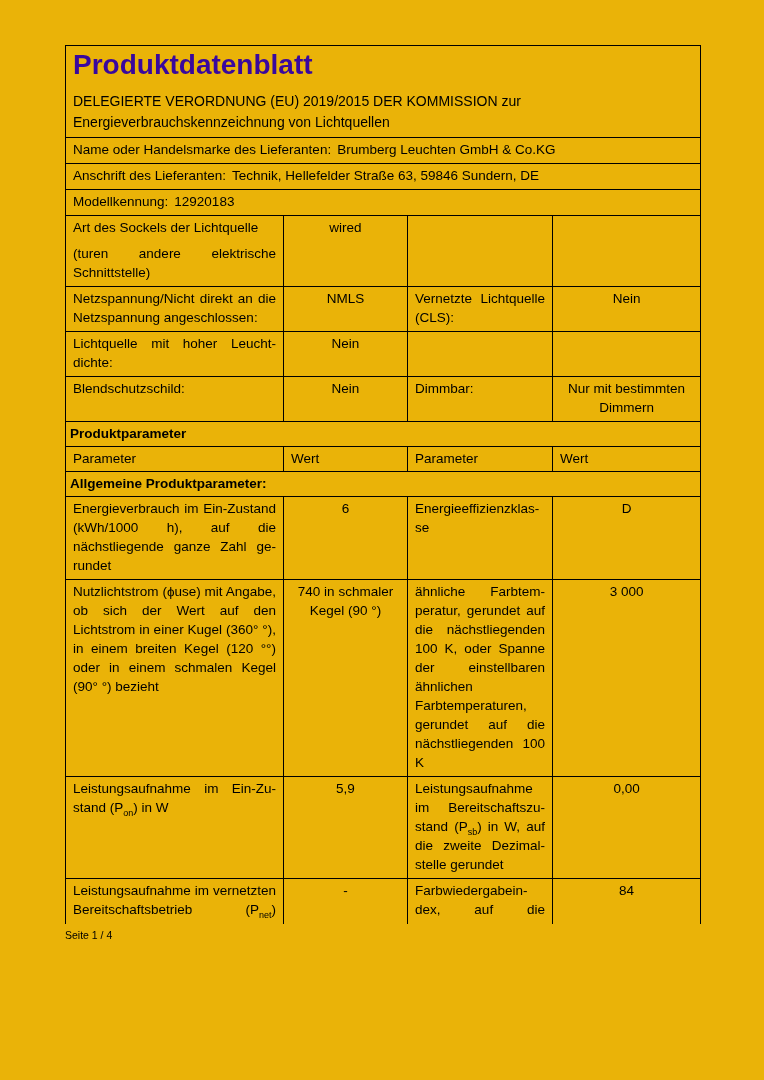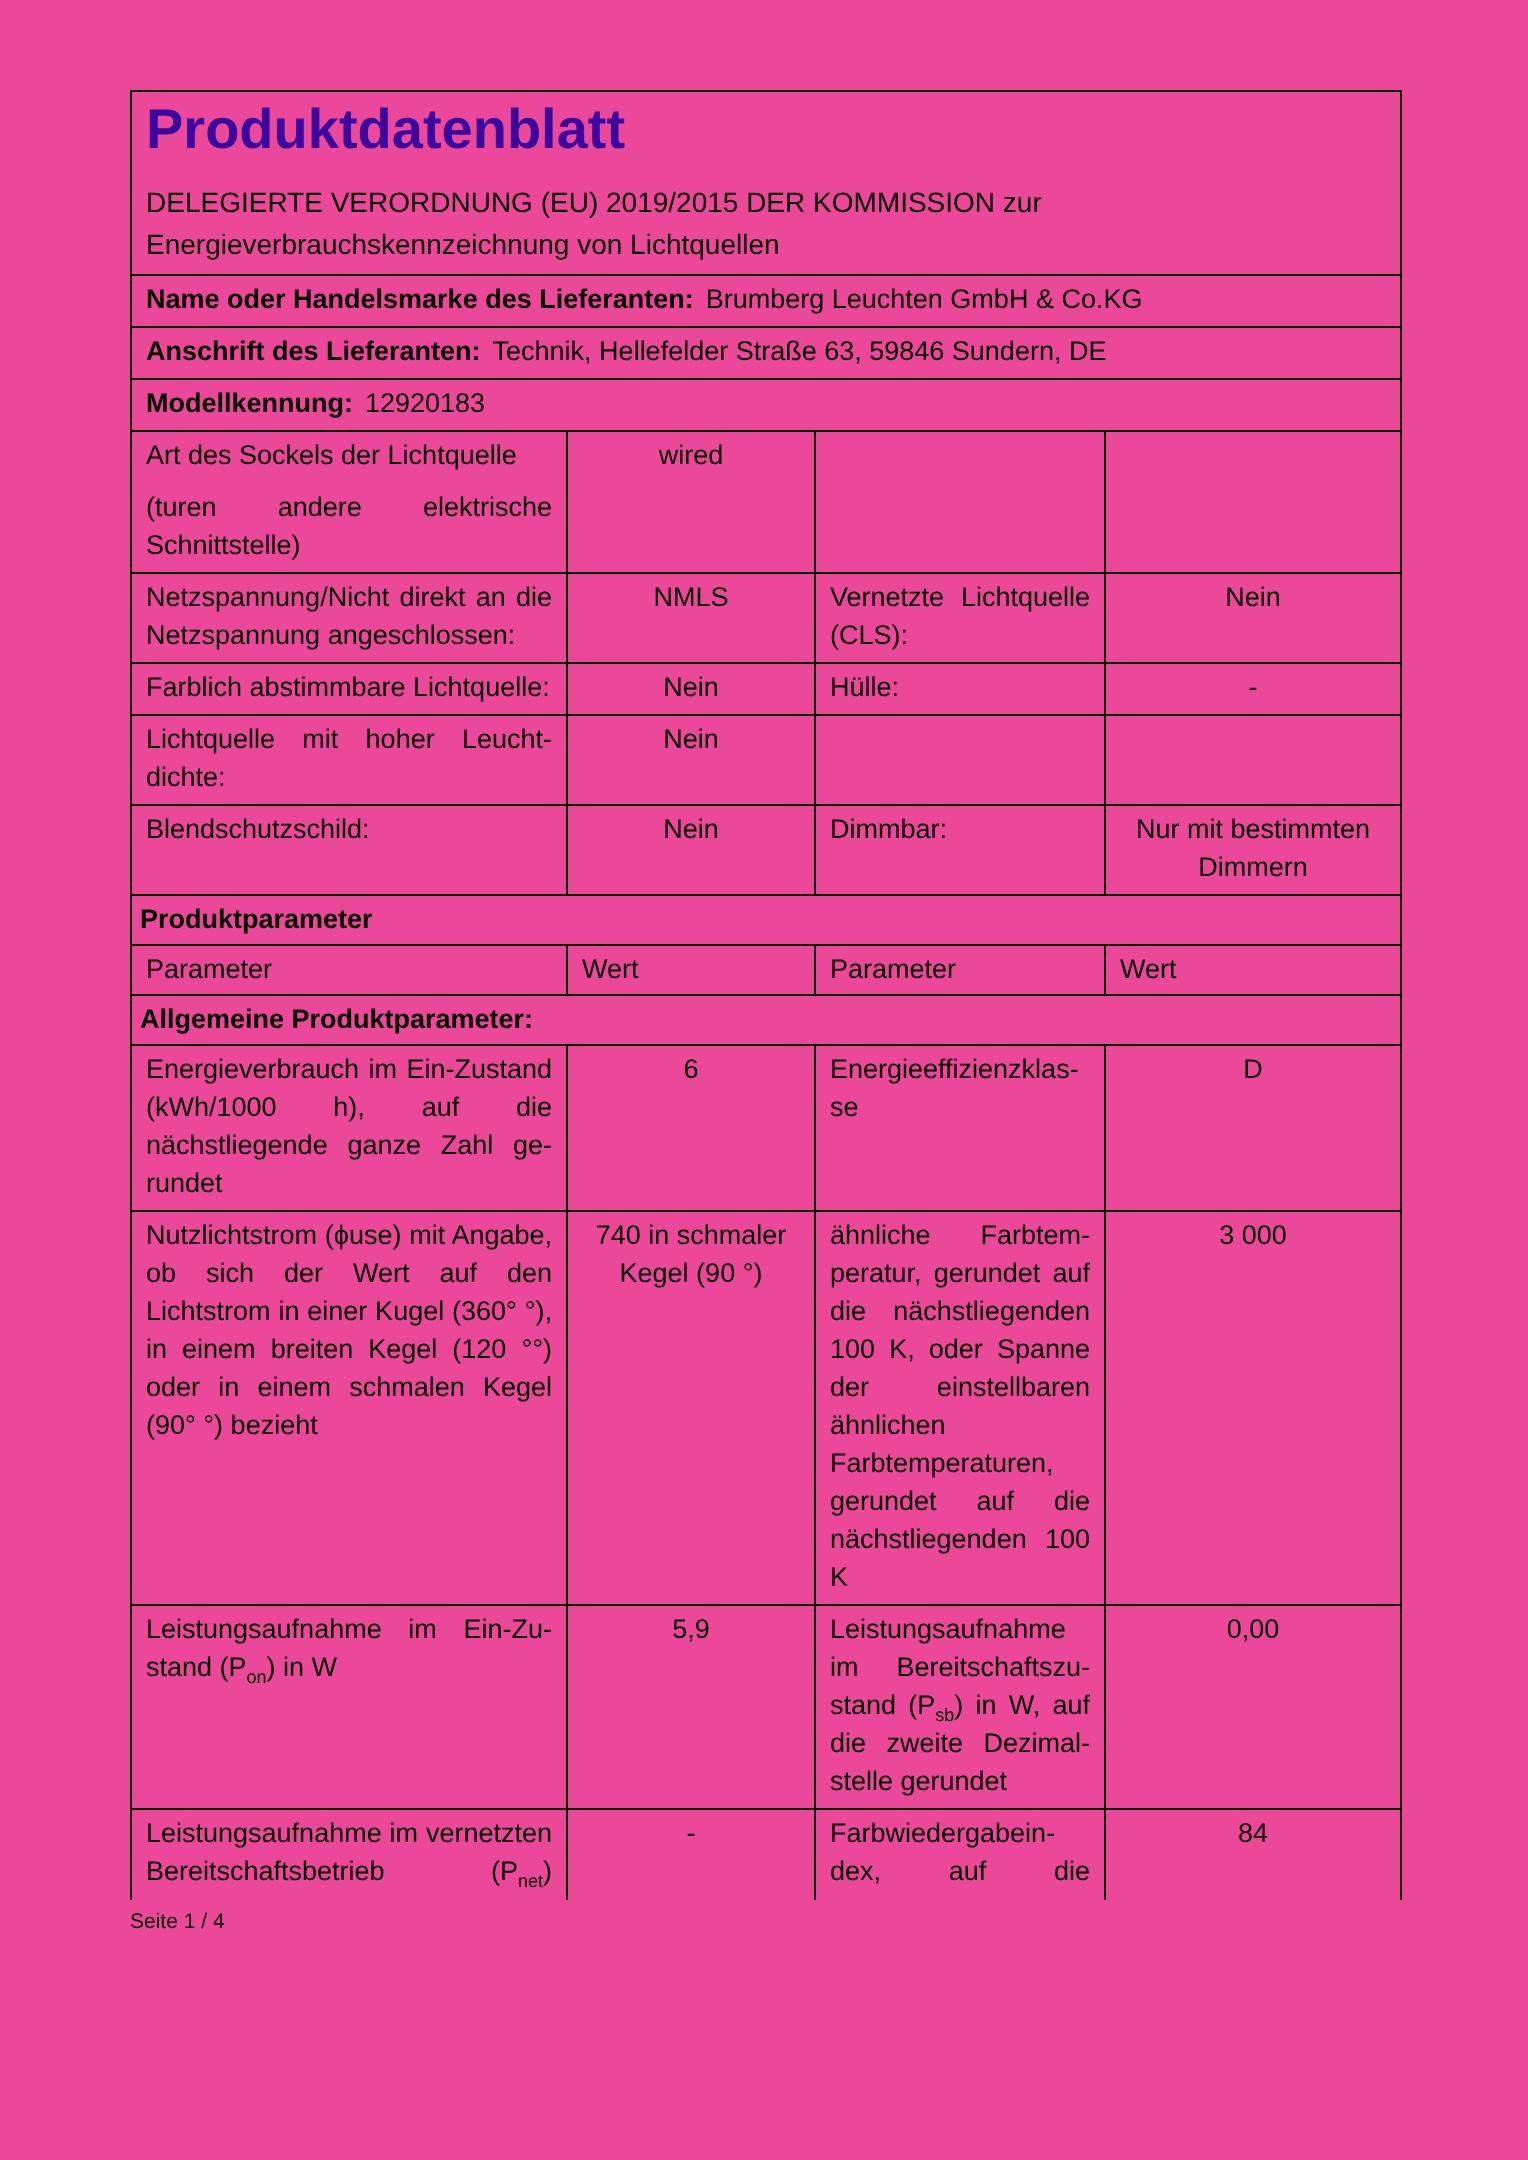--- a/index.html
+++ b/index.html
@@ -1,21 +1,21 @@
 <!DOCTYPE html>
 <html><head>
 <meta charset="utf-8">
 <style>
   * { box-sizing: border-box; }
   html, body { margin: 0; padding: 0; background: #ffffff; }
   .page {
     position: relative;
     width: 764px;
     height: 1080px;
-    background: #ec4899;
+    background: #eab308;
     overflow: hidden;
     font-family: "Liberation Sans", sans-serif;
     color: #000000;
   }
   table.sheet {
     border-collapse: collapse;
     table-layout: fixed;
     width: 635px;
     margin: 45px 0 0 65px;
   }
@@ -32,21 +32,21 @@
   h1.doc-title {
     margin: 0 0 9px 0;
     font-size: 28px;
     line-height: 34px;
     font-weight: 700;
     color: #39089e;
   }
   .reg-line { font-size: 14px; line-height: 21px; }
   
   td.info-cell { padding: 5px 7px 6px 7px; }
-  .lbl { font-weight: 700; }
+  .lbl { font-weight: 400; }
   .lbl + .val { margin-left: 6px; }
   
   td.p { text-align: justify; }
   td.p p { margin: 0; }
   td.p p + p { margin-top: 7px; }
   td.v { text-align: center; }
   tr.section td {
     font-weight: 700;
     padding: 2px 4px 3px 4px;
   }
@@ -109,26 +109,20 @@
         <td class="p"></td>
         <td class="v"></td>
       </tr>
       <tr>
         <td class="p">Netzspannung/Nicht direkt an die Netzspannung angeschlos­sen:</td>
         <td class="v">NMLS</td>
         <td class="p">Vernetzte Lichtquel­le (CLS):</td>
         <td class="v">Nein</td>
       </tr>
       <tr>
-        <td class="p">Farblich abstimmbare Licht­quelle:</td>
-        <td class="v">Nein</td>
-        <td class="p">Hülle:</td>
-        <td class="v">-</td>
-      </tr>
-      <tr>
         <td class="p">Lichtquelle mit hoher Leucht­dichte:</td>
         <td class="v">Nein</td>
         <td class="p"></td>
         <td class="v"></td>
       </tr>
       <tr>
         <td class="p">Blendschutzschild:</td>
         <td class="v">Nein</td>
         <td class="p">Dimmbar:</td>
         <td class="v">Nur mit bestimm­ten Dimmern</td>

